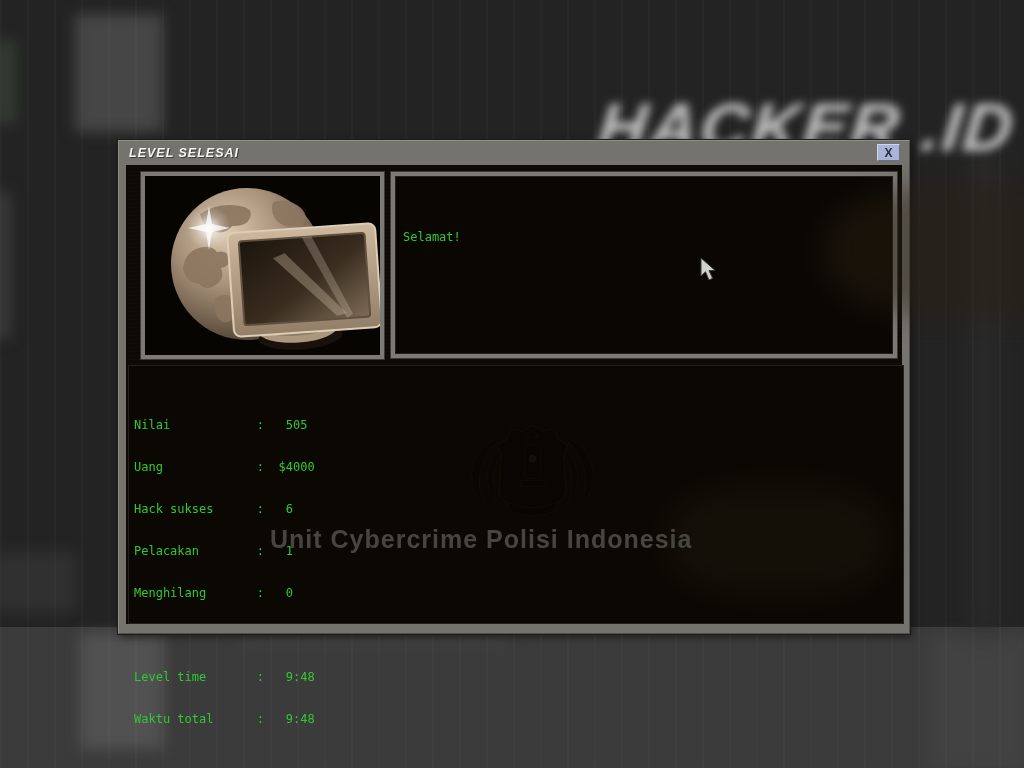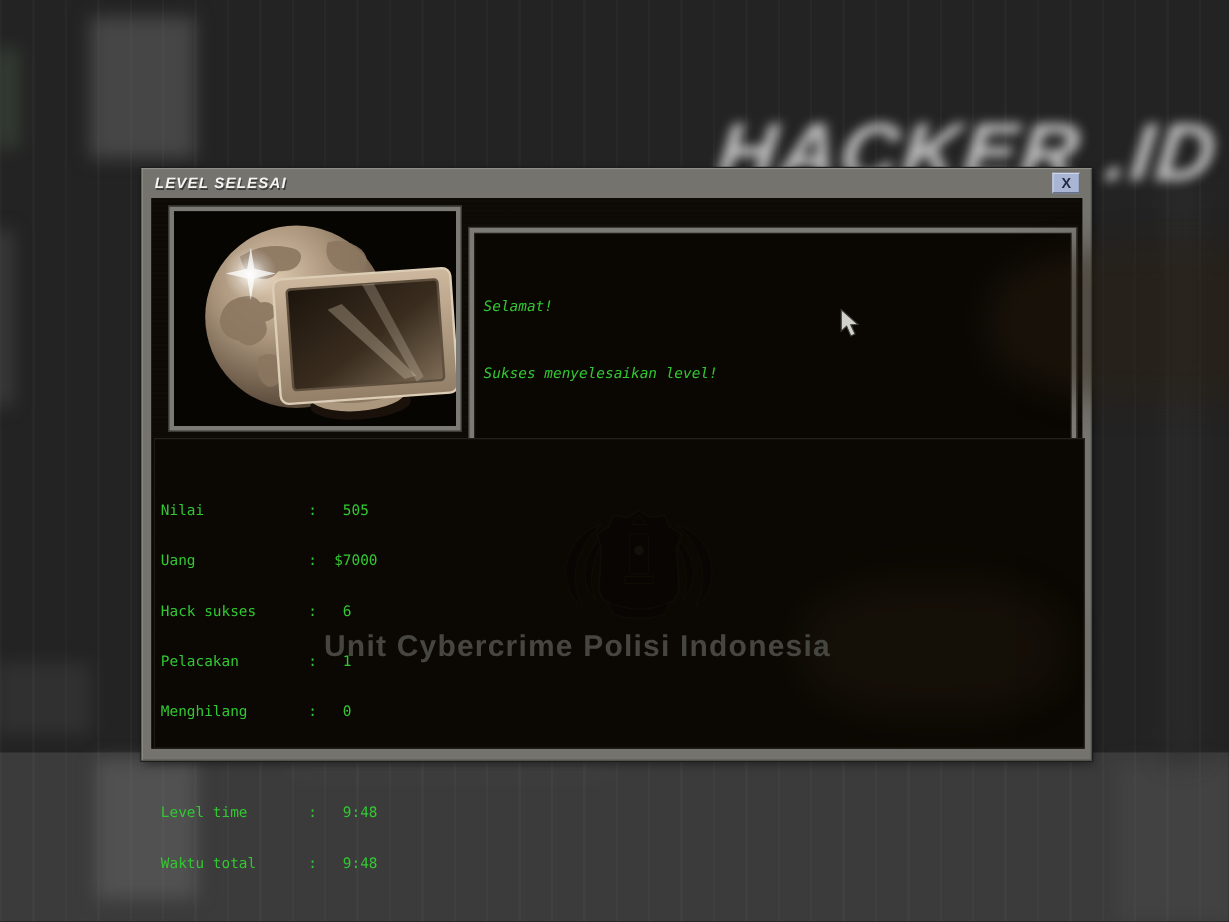--- a/index.html
+++ b/index.html
@@ -63,21 +63,21 @@
   }
   
   .panel{
     position:absolute;box-sizing:border-box;
     border:4px solid #7b7a75;
     outline:1px solid #3a3936;
     box-shadow:inset 0 0 0 1px #21201c;
     background:#0a0703;
   }
   .image-panel{left:15px;top:7px;width:243px;height:187px;}
-  .message-panel{left:265px;top:25px;width:506px;height:186px;font-style:italic;}
+  .message-panel{left:265px;top:7px;width:506px;height:186px;}
   .stats-panel{left:2px;top:200px;width:776px;height:259px;border:none;outline:none;
     background:#0b0803;box-shadow:inset 0 0 0 1px #23211c;}
   .image-panel svg{display:block;width:100%;height:100%;}
   
   .term{
     font-family:"DejaVu Sans Mono", monospace;
     font-size:12px;line-height:14px;color:#32c832;
     white-space:pre;
   }
   .message-body{position:absolute;left:8px;top:26px;right:6px;}
@@ -173,21 +173,20 @@
           <path d="M130 80 l60 62 l10 -2 l-58 -64 z" fill="#cfc0aa" opacity="0.35"></path>
           <path d="M160 61 l40 84 l6 -4 l-36 -80 z" fill="#e4d8c4" opacity="0.25"></path>
         </g>
       </svg>
     </div>
 
     <div class="panel message-panel">
       <div class="tint tint1"></div>
       <div class="message-body term">
         <div>Selamat!</div>
-        <div class="msg-line2">Sukses menyelesaikan level!</div>
       </div>
     </div>
 
     <div class="panel stats-panel">
       <div class="tint tint2"></div>
 
       <svg class="wm-emblem" viewBox="0 0 140 100">
         <g stroke="#14110a" fill="#060402" opacity="0.9">
 
           <path d="M38 18 q-26 8 -30 36 q-2 22 14 34 q-8 -14 -6 -30 q2 -22 22 -40z" stroke-width="1"></path>
@@ -205,21 +204,21 @@
         </g>
         <g fill="#1b1710">
           <circle cx="70" cy="40" r="4"></circle>
         </g>
       </svg>
 
       <div class="wm-text">Unit Cybercrime Polisi Indonesia</div>
 
       <div class="stats-body term">
         <div class="tline">Nilai            :   505</div>
-        <div class="tline">Uang             :  $7000</div>
+        <div class="tline">Uang             :  $4000</div>
         <div class="tline">Hack sukses      :   6</div>
         <div class="tline">Pelacakan        :   1</div>
         <div class="tline">Menghilang       :   0</div>
         <div class="tline"></div>
         <div class="tline">Level time       :   9:48</div>
         <div class="tline">Waktu total      :   9:48</div>
         <div class="tline"></div>
         
         
         

